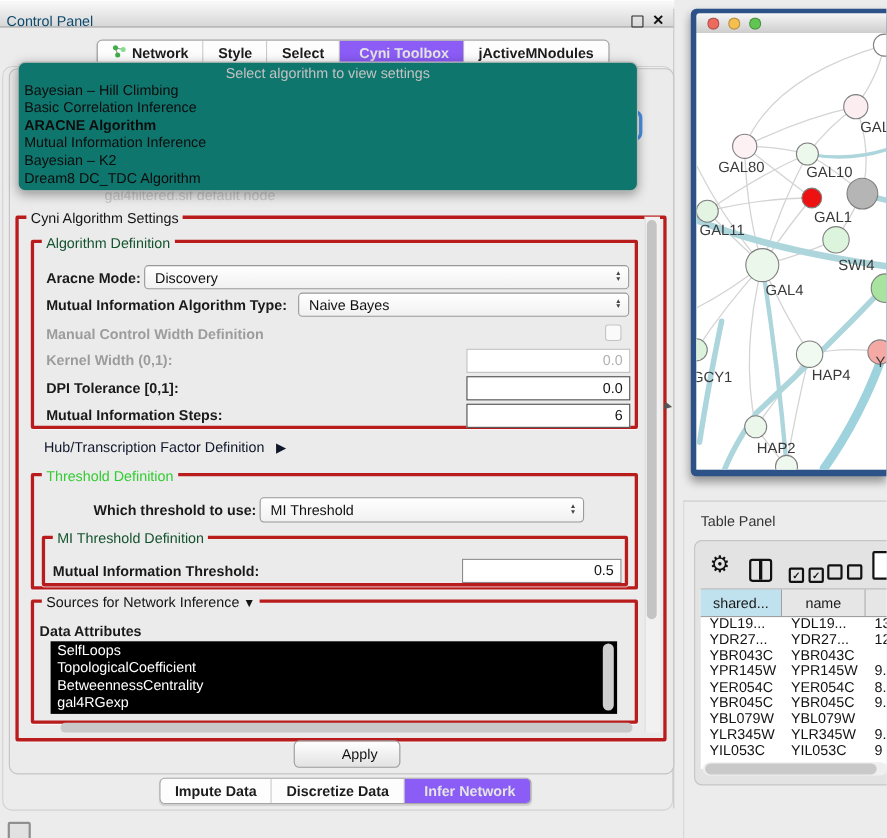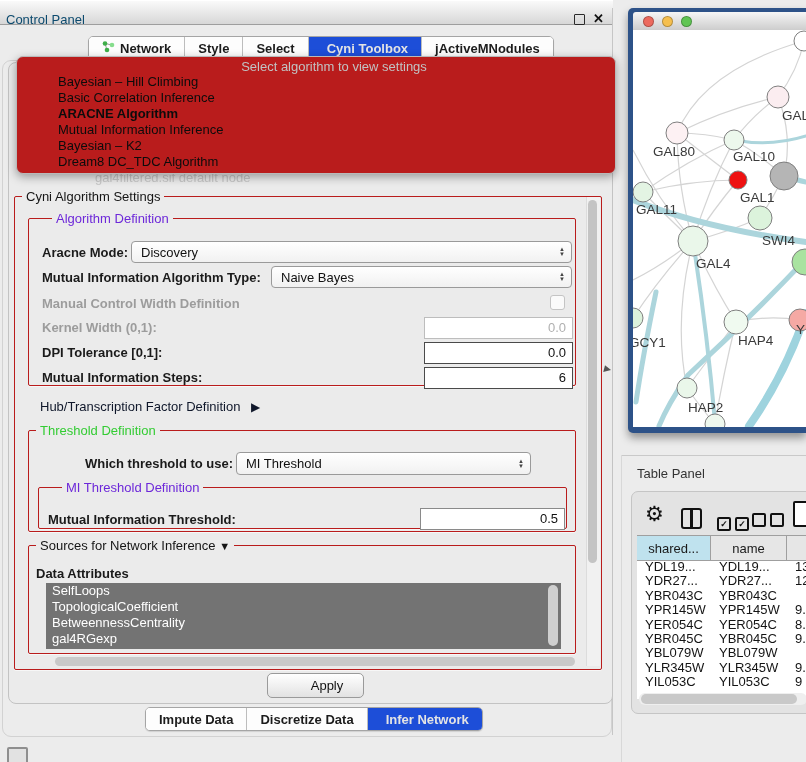--- a/index.html
+++ b/index.html
@@ -14,49 +14,49 @@
   #cp-title{left:6px;top:12px;font:13px "Liberation Sans",sans-serif;color:#0c4a6e;text-align:center;}
   #cp-float{left:574px;top:14px;width:9px;height:9px;border:1.5px solid #2a2a2a;border-radius:1px;}
   #cp-close{left:593px;top:11px;font:700 13px "Liberation Sans",sans-serif;color:#111;}
   #cp-right-edge{left:612px;top:8px;width:1px;height:727px;background:#c6c6c6;}
   
   .tabbar{position:absolute;display:flex;border:1px solid #a5a5a5;border-radius:5px;overflow:hidden;
       background:#fdfdfd;height:22px;box-shadow:0 1px 1px rgba(0,0,0,.12);}
   .seg{display:flex;align-items:center;gap:5px;padding:0 13px;font:700 13px "Liberation Sans",sans-serif;
       color:#1c1c1c;border-right:1px solid #bdbdbd;background:#fdfdfd;}
   .seg:last-child{border-right:none;}
-  .seg.sel{background:#1d4ed8;color:#e4e4e4;padding-left:18px;}
+  .seg.sel{background:#8b5cf6;color:#e4e4e4;padding-left:18px;}
   #top-tabbar{left:88px;top:36px;}
   #bottom-tabbar{left:145px;top:707px;}
   
   #outer-panel{left:2px;top:60px;width:608px;height:675px;border:1px solid #d2d2d2;border-radius:9px;background:#ececec;}
   #main-panel{left:8px;top:62px;width:603px;height:640px;border:1px solid #c3c3c3;border-radius:8px;background:#ebebeb;}
   
-  #algo-popup{left:16px;top:56px;width:562px;height:116px;background:#b91c1c;border:1px solid #b9b9b9;
-      border-radius:7px;box-shadow:0 3px 10px rgba(0,0,0,.35);z-index:50;padding-left:36px;}
+  #algo-popup{left:16px;top:56px;width:562px;height:116px;background:#0f766e;border:1px solid #b9b9b9;
+      border-radius:7px;box-shadow:0 3px 10px rgba(0,0,0,.35);z-index:50;}
   #algo-popup .ph{text-align:center;color:#c2c2c2;font:13px "Liberation Sans",sans-serif;height:15px;padding-top:2px;}
   .pitem{font:13px "Liberation Sans",sans-serif;color:#0c0c0c;height:16px;line-height:16px;padding-left:5px;white-space:nowrap;}
   .pitem.b{font-weight:700;}
   #obscured-text{left:95px;top:170px;font:13px "Liberation Sans",sans-serif;color:#c6c6c6;z-index:10;}
   #blue-frag{left:564px;top:100px;width:20px;height:28px;border:3px solid #4a90e2;border-radius:7px;z-index:40;box-sizing:border-box;}
   
-  .group{position:absolute;border:1px solid #b91c1c;border-radius:2px;box-shadow:0 1px 0 rgba(255,255,255,.6);}
+  .group{position:absolute;border:3px solid #b91c1c;border-radius:2px;box-shadow:0 1px 0 rgba(255,255,255,.6);}
   .gtitle{position:absolute;top:-8px;left:7px;background:#ebebeb;padding:0 4px;
       font:13px "Liberation Sans",sans-serif;white-space:nowrap;}
-  .t-blue{color:#6d28d9;margin-left:16px;}.t-green{color:#33cc33;}.t-black{color:#151515;}
+  .t-blue{color:#14532d;}.t-green{color:#33cc33;}.t-black{color:#151515;}
   
   .combo{position:absolute;background:linear-gradient(#ffffff,#f1f1f1);border:1px solid #9a9a9a;border-radius:4px;
       display:flex;align-items:center;justify-content:space-between;padding:0 6px 0 9px;box-sizing:border-box;}
   .cval{font:13px "Liberation Sans",sans-serif;color:#111;}
   .stepper{display:flex;flex-direction:column;align-items:center;line-height:5px;color:#444;font-size:6px;}
   .field{position:absolute;background:#fff;font:13px "Liberation Sans",sans-serif;text-align:right;
       padding:2px 6px 0 0;height:18px;box-sizing:content-box;color:#111;}
   #cb-kernel{left:550px;top:295px;width:13px;height:13px;border:1px solid #c4c4c4;border-radius:3px;background:#fafafa;}
   
-  #attr-list{left:46px;top:583px;width:515px;height:66px;background:#737373;overflow:hidden;}
+  #attr-list{left:46px;top:583px;width:515px;height:66px;background:#000000;overflow:hidden;}
   .srow{font:13px "Liberation Sans",sans-serif;color:#fff;height:16px;line-height:16px;padding-left:6px;}
   #attr-scroll{left:548px;top:585px;width:10px;height:61px;background:#cfcfcf;border-radius:5px;}
   #src-hbar{left:55px;top:657px;width:520px;height:9px;background:#c9c9c9;border-radius:5px;}
   
   #set-scroll-track{left:586px;top:197px;width:13px;height:469px;background:#f1f1f1;border-left:1px solid #dcdcdc;}
   #set-scroll-thumb{left:588px;top:200px;width:9px;height:363px;background:#c4c4c4;border-radius:5px;}
   #apply-btn{left:267px;top:673px;width:72px;height:23px;border:1px solid #9a9a9a;border-radius:5px;
       background:linear-gradient(#ffffff,#e2e2e2);font:13px "Liberation Sans",sans-serif;color:#111;
       display:flex;align-items:center;justify-content:center;padding-left:23px;}
   #mini-icon{left:7px;top:747px;width:17px;height:14px;border:2px solid #8f8f8f;border-radius:2px;background:#e2e2e2;}

